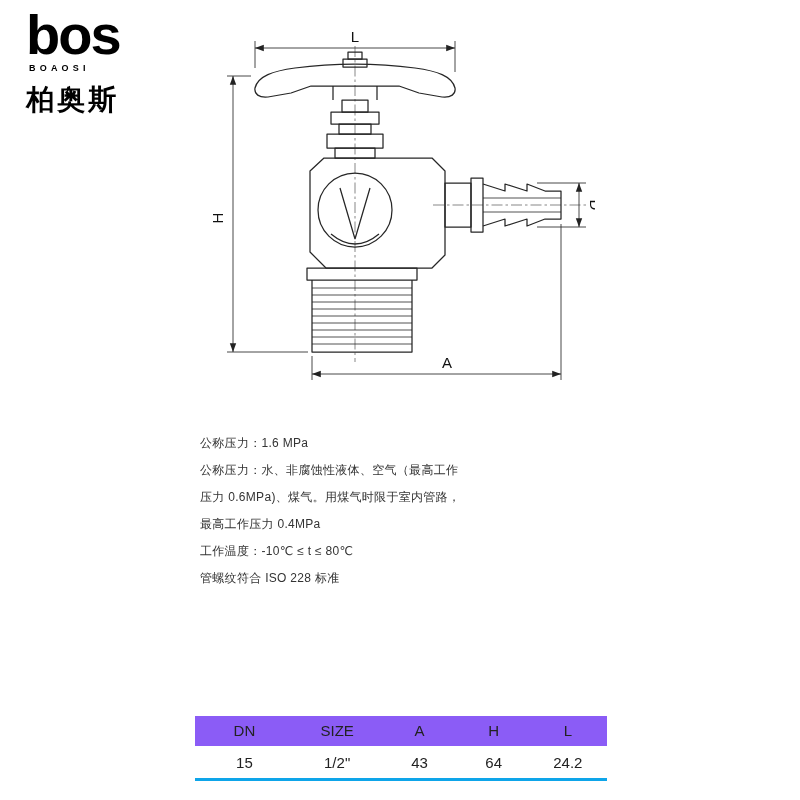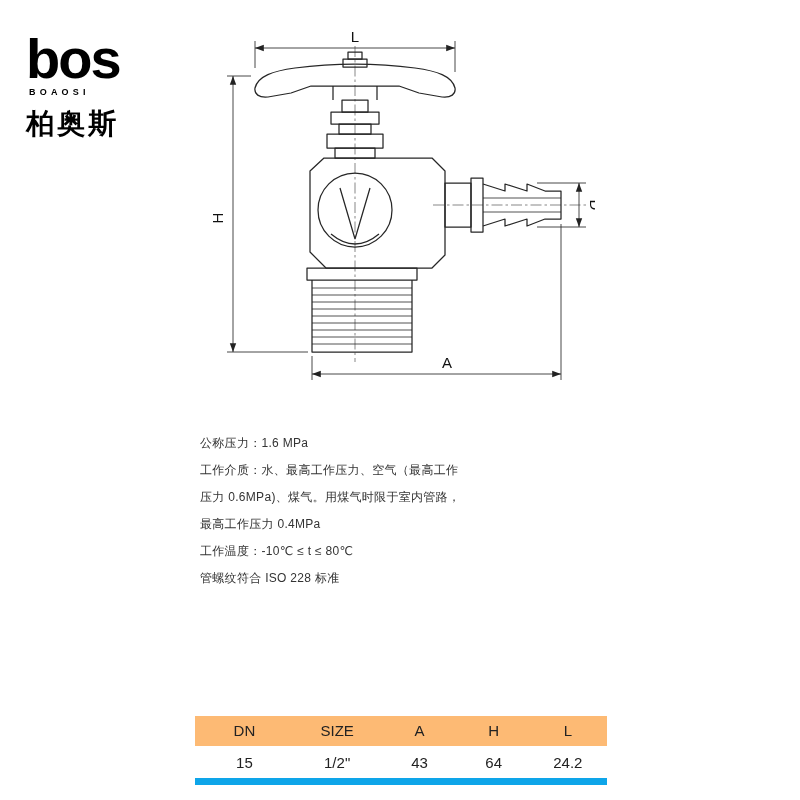--- a/index.html
+++ b/index.html
@@ -1,38 +1,38 @@
 <!DOCTYPE html>
 <html><head>
 <meta charset="utf-8">
 <style>
   html,body{margin:0;padding:0;background:#fff;}
   body{font-family:"Liberation Sans","DejaVu Sans",sans-serif;}
   .page{position:relative;width:800px;height:800px;background:#fff;overflow:hidden;color:#222;}
 
   
-  .logo{position:absolute;left:26px;top:8px;margin-top:24px;}
+  .logo{position:absolute;left:26px;top:8px;}
   .logo-word{font-size:56px;font-weight:800;letter-spacing:-2px;line-height:.95;color:#000;}
   .logo-letters{font-size:9px;font-weight:700;letter-spacing:4.2px;margin:2px 0 0 3px;color:#000;}
   .logo-cn{font-size:28px;font-weight:700;letter-spacing:3px;margin-top:8px;color:#000;text-align:center;}
 
   
   .drawing{position:absolute;left:185px;top:28px;width:410px;height:375px;}
 
   
   .specs{position:absolute;left:200px;top:430px;width:440px;color:#333;}
   .specs-heading{font-size:18px;letter-spacing:1px;margin-bottom:16px;}
   .spec-line{font-size:12px;line-height:27px;letter-spacing:.3px;}
 
   
   .spec-table{position:absolute;left:195px;top:716px;width:412px;font-size:15px;color:#222;}
   .trow{display:flex;}
-  .thead{background:#fdba74;border-bottom:2px solid #fff;}
+  .thead{background:#8b5cf6;border-bottom:2px solid #fff;}
   .thead .tcell{height:30px;line-height:30px;}
-  .tbody{border-bottom:7px solid #0ea5e9;}
+  .tbody{border-bottom:3px solid #0ea5e9;}
   .tbody .tcell{height:30px;line-height:30px;}
   .tcell{text-align:center;}
   .c0{width:24%;}.c1{width:21%;}.c2{width:19%;}.c3{width:17%;}.c4{width:19%;}
 </style>
 </head>
 <body>
 
 <div class="page">
 
   <div class="logo">
@@ -126,21 +126,21 @@
     <g fill="#111" font-size="15" font-family="Liberation Sans, DejaVu Sans, sans-serif" text-anchor="middle">
       <text x="170" y="14">L</text>
       <text x="38" y="190" transform="rotate(-90 38 190)">H</text>
       <text x="405" y="177" transform="rotate(90 405 177)">D</text>
       <text x="262" y="340">A</text>
     </g>
   </svg>
 
   <div class="specs">
     <div class="spec-line">公称压力：1.6 MPa</div>
-    <div class="spec-line">工作介质：水、最高工作压力、空气（最高工作</div>
+    <div class="spec-line">公称压力：水、非腐蚀性液体、空气（最高工作</div>
     <div class="spec-line">压力 0.6MPa)、煤气。用煤气时限于室内管路，</div>
     <div class="spec-line">最高工作压力 0.4MPa</div>
     <div class="spec-line">工作温度：-10℃ ≤ t ≤ 80℃</div>
     <div class="spec-line">管螺纹符合 ISO 228 标准</div>
   </div>
 
   <div class="spec-table">
     <div class="trow thead">
       <div class="tcell c0">DN</div>
       <div class="tcell c1">SIZE</div>

